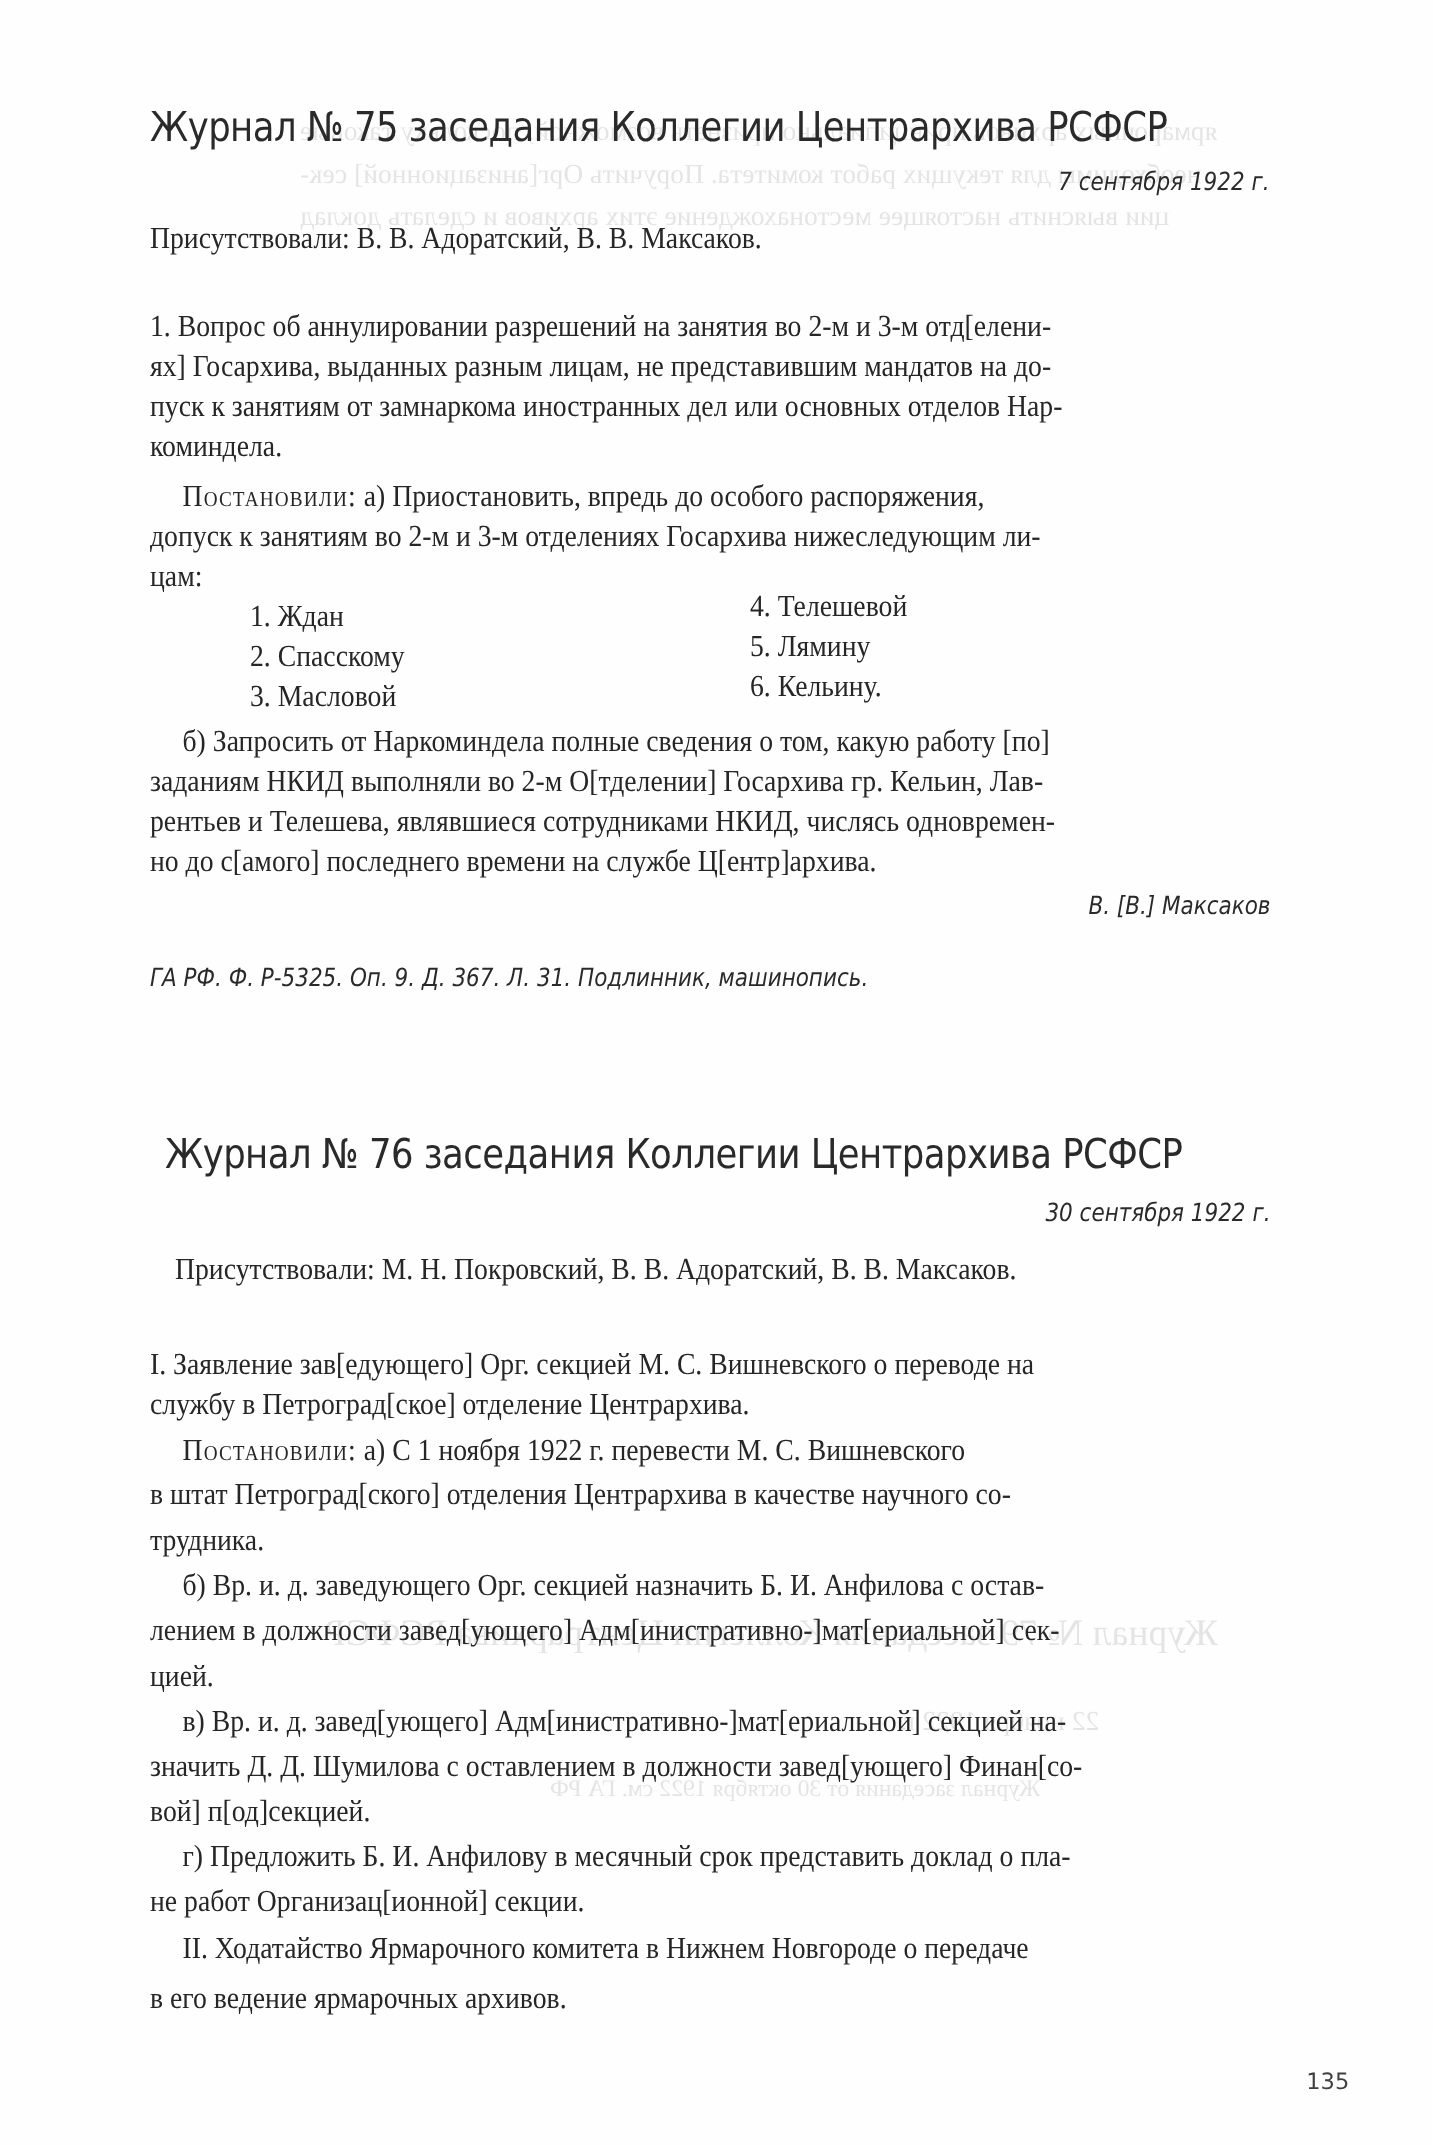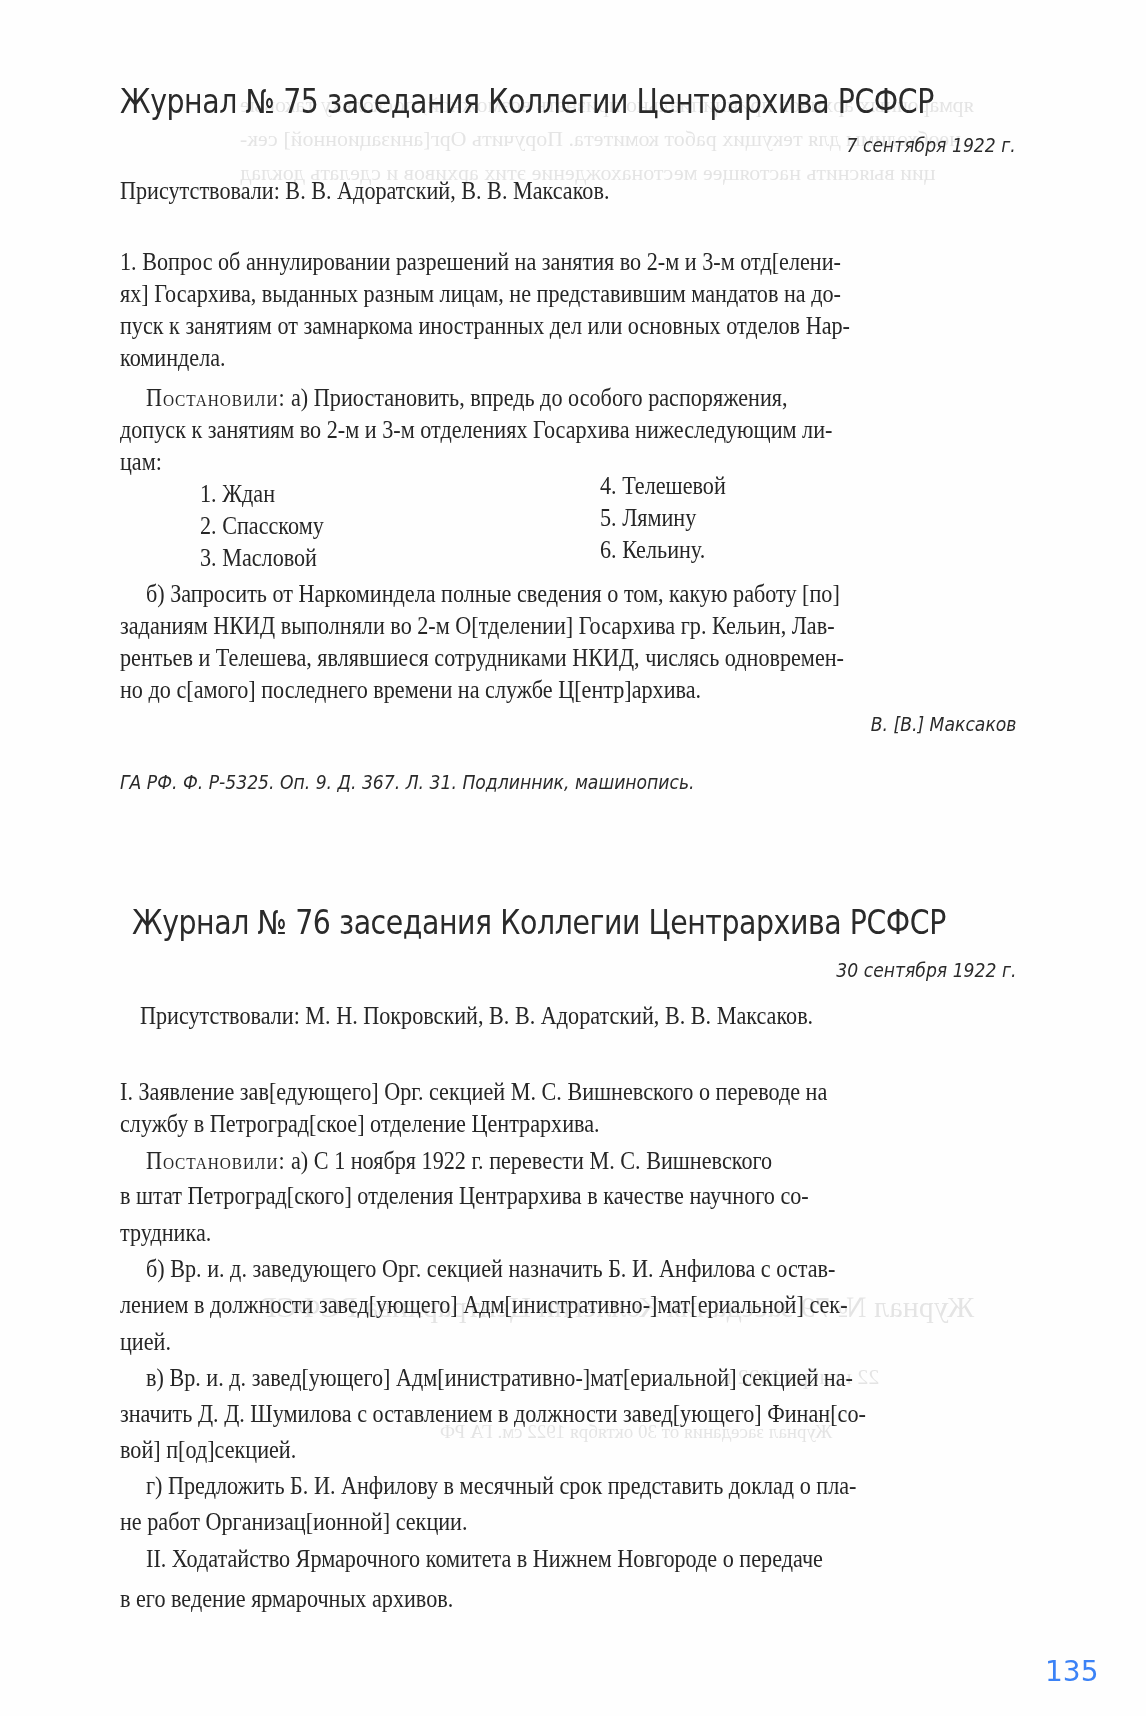--- a/index.html
+++ b/index.html
@@ -98,22 +98,22 @@
       white-space: nowrap;
       transform: scaleX(0.86);
       transform-origin: left top;
       color: #2a2a2a;
     }
     .page-number {
       position: absolute;
       left: 1045px;
       top: 1655px;
       font-family: "DejaVu Sans", sans-serif;
-      font-size: 28px;
-      color: #3b82f6;
+      font-size: 18px;
+      color: #404040;
     }
   </style>
 </head>
 <body>
 
 <div class="page">
 
   <div class="bleed" style="left:240px; top:88px;">ярмарочных архивов принципиально признать возможной, поскольку таковые</div>
   <div class="bleed" style="left:240px; top:122px;">необходимы для текущих работ комитета. Поручить Орг[анизационной] сек-</div>
   <div class="bleed" style="left:240px; top:156px;">ции выяснить настоящее местонахождение этих архивов и сделать доклад</div>

